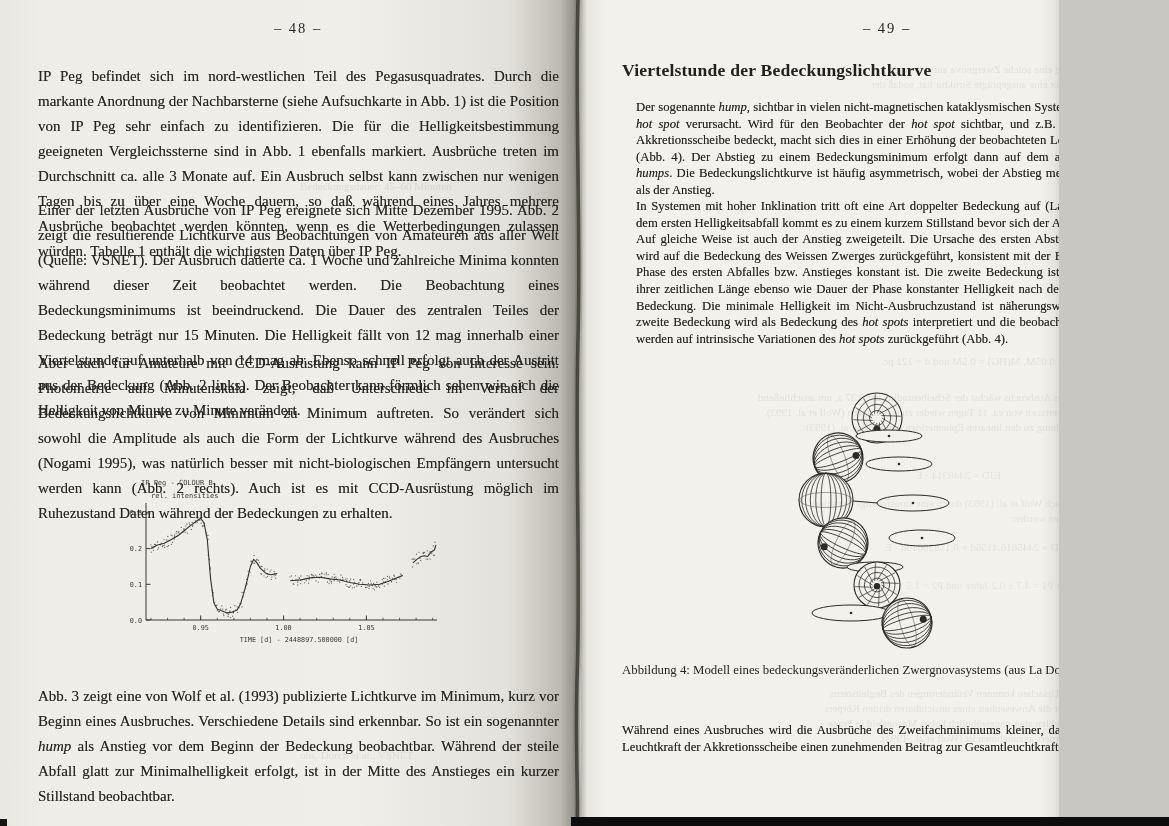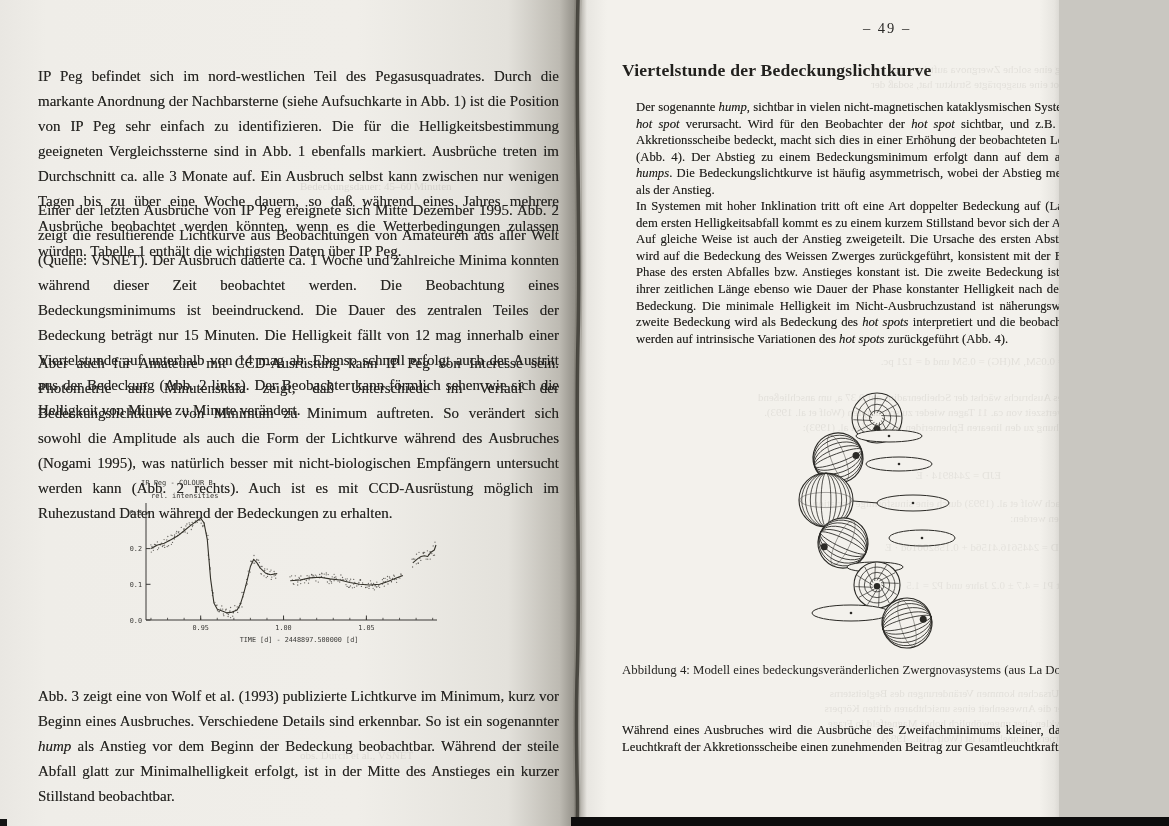--- a/index.html
+++ b/index.html
@@ -32,20 +32,21 @@
     filter:blur(.55px);white-space:pre-line;pointer-events:none;}
   .mir{transform:scaleX(-1);}
   svg text{font-family:"DejaVu Sans Mono", monospace;fill:#3a3936;}
 </style>
 </head>
 <body>
 
 <div class="scan">
 
   <div class="page page-left">
+    <div class="pageno">– 48 –</div>
 
     <div class="body-l" style="top:64px;">IP Peg befindet sich im nord-westlichen Teil des Pegasusquadrates. Durch die markante Anordnung der Nachbarsterne (siehe Aufsuchkarte in Abb. 1) ist die Position von IP Peg sehr einfach zu identifizieren. Die für die Helligkeitsbestimmung geeigneten Vergleichssterne sind in Abb. 1 ebenfalls markiert. Ausbrüche treten im Durchschnitt ca. alle 3 Monate auf. Ein Ausbruch selbst kann zwischen nur wenigen Tagen bis zu über eine Woche dauern, so daß während eines Jahres mehrere Ausbrüche beobachtet werden könnten, wenn es die Wetterbedingungen zulassen würden. Tabelle 1 enthält die wichtigsten Daten über IP Peg.</div>
     <div class="body-l" style="top:198px;">Einer der letzten Ausbrüche von IP Peg ereignete sich Mitte Dezember 1995. Abb. 2 zeigt die resultierende Lichtkurve aus Beobachtungen von Amateuren aus aller Welt (Quelle: VSNET). Der Ausbruch dauerte ca. 1 Woche und zahlreiche Minima konnten während dieser Zeit beobachtet werden. Die Beobachtung eines Bedeckungsminimums ist beeindruckend. Die Dauer des zentralen Teiles der Bedeckung beträgt nur 15 Minuten. Die Helligkeit fällt von 12 mag innerhalb einer Viertelstunde auf unterhalb von 14 mag ab. Ebenso schnell erfolgt auch der Austritt aus der Bedeckung (Abb. 2 links). Der Beobachter kann förmlich sehen wie sich die Helligkeit von Minute zu Minute verändert.</div>
     <div class="body-l" style="top:351px;">Aber auch für Amateure mit CCD-Ausrüstung kann IP Peg von Interesse sein. Photometrie auf Minutenskala zeigt, daß Unterschiede im Verlauf der Bedeckungslichtkurve von Minimum zu Minimum auftreten. So verändert sich sowohl die Amplitude als auch die Form der Lichtkurve während des Ausbruches (Nogami 1995), was natürlich besser mit nicht-biologischen Empfängern untersucht werden kann (Abb. 2 rechts). Auch ist es mit CCD-Ausrüstung möglich im Ruhezustand Daten während der Bedeckungen zu erhalten.</div>
 
     <svg id="lightcurve" class="figsvg" style="left:113px;top:472px;" width="374" height="182" viewBox="0 0 374 182">
         <text x="28" y="13" font-size="7">IP Peg - COLOUR B</text>
         <text x="38" y="26" font-size="7">rel. intensities</text>
         <line x1="33" y1="148" x2="324" y2="148" stroke="#3a3936" stroke-width="1"></line>
         <line x1="33" y1="148" x2="33" y2="31" stroke="#3a3936" stroke-width="1"></line>

